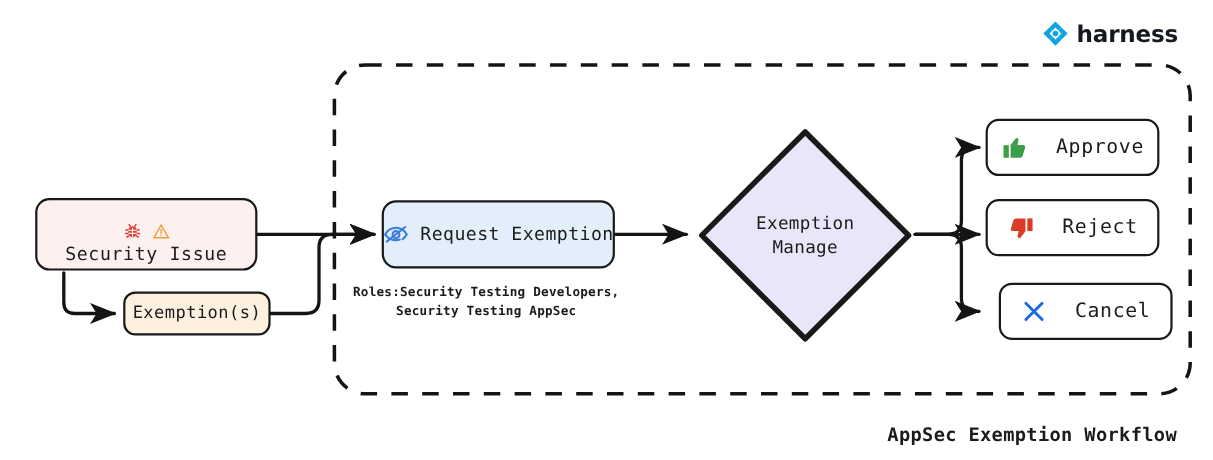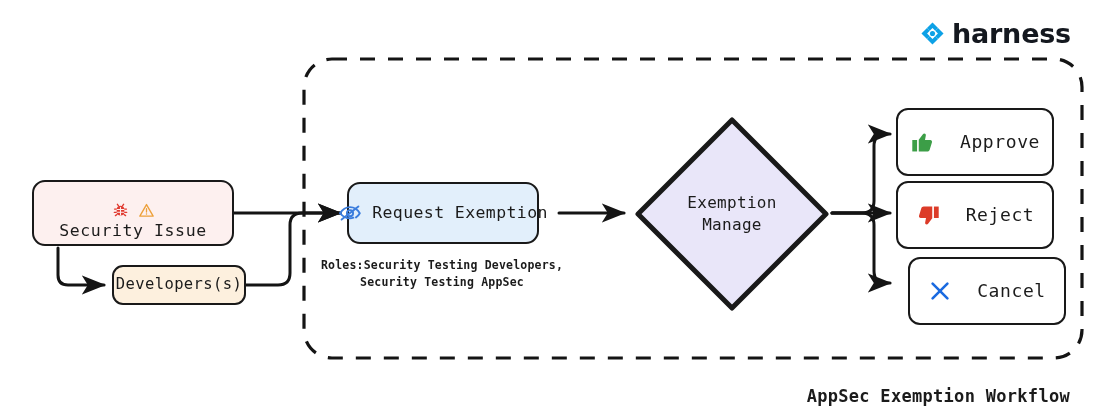--- a/index.html
+++ b/index.html
@@ -35,21 +35,21 @@
   .brand {
     position: absolute;
     right: 32px;
     top: 18px;
     display: flex;
     align-items: center;
     gap: 7px;
   }
   .brand-name {
     font-family: "DejaVu Sans", "Liberation Sans", sans-serif;
-    font-size: 27px;
+    font-size: 21px;
     font-weight: 600;
     color: #14181f;
     letter-spacing: -0.2px;
   }
 
   
   .node {
     position: absolute;
     box-sizing: border-box;
     border: 2.4px solid #191919;
@@ -100,34 +100,34 @@
   }
   #node-occurrences .label {
     font-size: 15.5px;
     letter-spacing: 0.4px;
   }
 
   
   #node-request-exemption {
     left: 347px;
     top: 182px;
-    width: 192px;
+    width: 212px;
     height: 62px;
     background: #e2effb;
     gap: 10px;
   }
   #node-request-exemption .label {
     font-size: 16.5px;
     letter-spacing: 0.4px;
   }
 
   
   .outcome {
     width: 158px;
-    height: 68px;
+    height: 52px;
     background: #ffffff;
     border-radius: 12px;
     gap: 25px;
     left: 896px;
   }
   .outcome .label {
     font-size: 18px;
     letter-spacing: 0.6px;
   }
   #node-approve { top: 108px; }
@@ -267,21 +267,21 @@
           <path d="M12 3.6 21.4 20H2.6Z" fill="none" stroke="#eda03a" stroke-width="1.9" stroke-linejoin="round"></path>
           <path d="M12 9.4 12 14.2" stroke="#eda03a" stroke-width="1.8" stroke-linecap="round"></path>
           <circle cx="12" cy="16.9" r="1.05" fill="#eda03a"></circle>
         </svg>
       </span>
     </div>
     <div class="label">Security Issue</div>
   </div>
 
   <div class="node" id="node-occurrences">
-    <div class="label">Developers(s)</div>
+    <div class="label">Exemption(s)</div>
   </div>
 
   <div class="node" id="node-request-exemption">
     <span class="icon">
       <svg width="24" height="24" viewBox="0 0 24 24">
         <g fill="none" stroke="#3b7ddd" stroke-width="1.9" stroke-linecap="round" stroke-linejoin="round">
           <path d="M2.2 12.2C4.4 8.3 8 6.1 12 6.1c4 0 7.6 2.2 9.8 6.1-1 1.8-2.3 3.2-3.8 4.2"></path>
           <path d="M15.4 16.7c-1.1.4-2.2.6-3.4.6-4 0-7.6-2.2-9.8-5.1"></path>
           <circle cx="12" cy="12.2" r="3.1"></circle>
           <path d="M3.6 18.6 20.4 5.4"></path>

